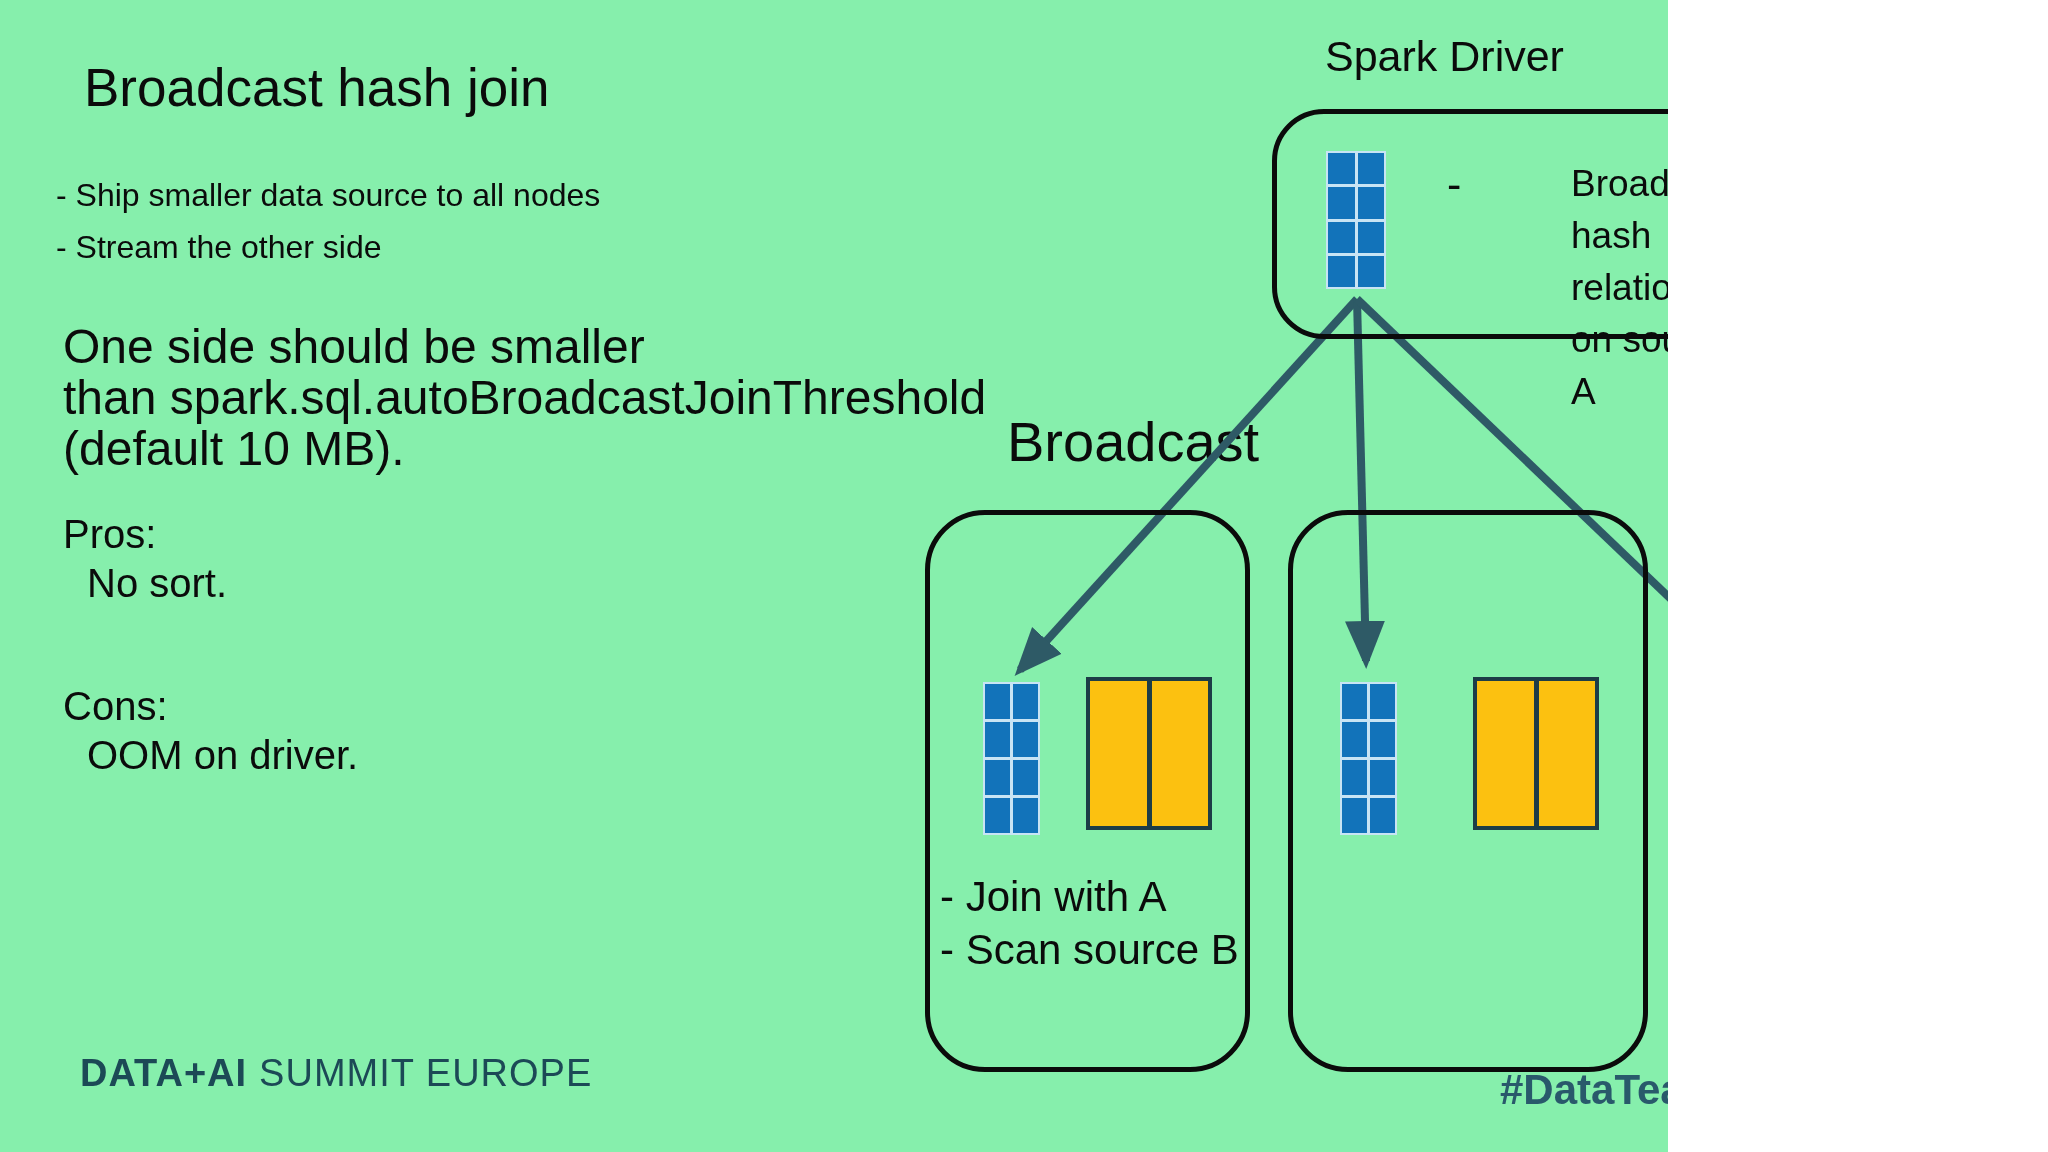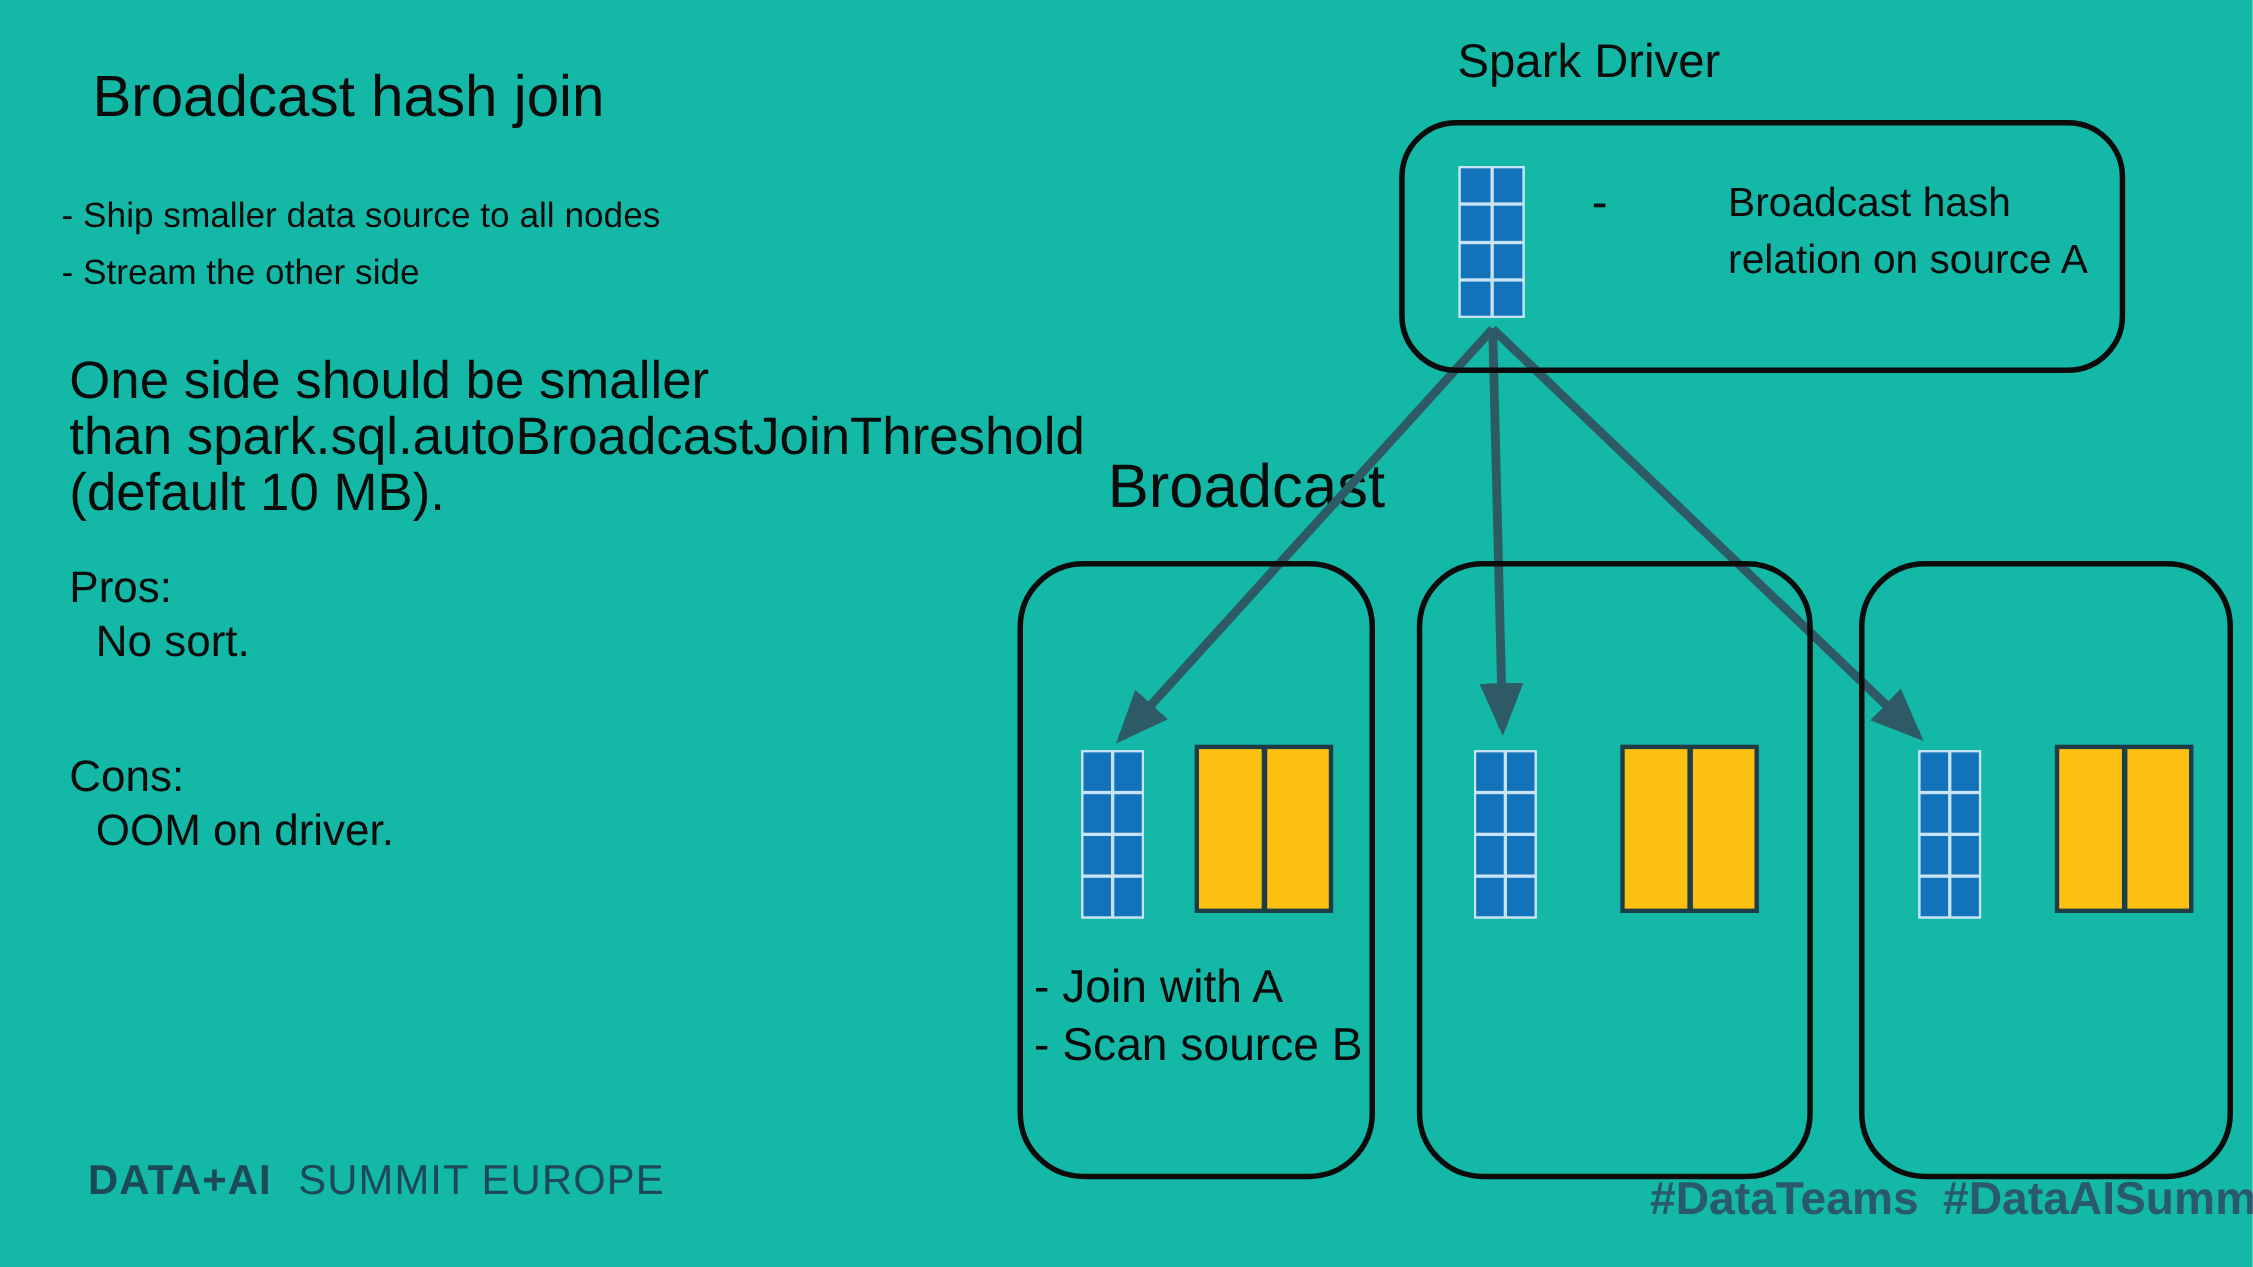--- a/index.html
+++ b/index.html
@@ -1,32 +1,32 @@
 <!DOCTYPE html>
 <html style="--blue: #1273BA; --grid_gap: #C8E4F4; --yellow: #FCC110; --yellow_border: #1D3D47; --arrow: #2E5A66; --brand: #1C4956; --hashtag: #29596B; --box_border: #0B0B0B;"><head>
 <meta charset="utf-8">
 <style>
   *{margin:0;padding:0;box-sizing:border-box}
   html,body{background:#ffffff}
-  #slide{position:relative;width:2048px;height:1152px;background:#14b8a6;overflow:hidden;
+  #slide{position:relative;width:1668px;height:1152px;background:#86efac;overflow:hidden;
          font-family:"Liberation Sans",sans-serif;color:#0b0b0b}
   .abs{position:absolute;white-space:nowrap}
 
   
   .title{left:84px;top:56px;font-size:53px;line-height:64px}
   .bullets{left:56px;top:169px;font-size:32px;line-height:52px}
   .para{left:63px;top:321px;font-size:48px;line-height:51px}
   .pros{left:63px;top:510px;font-size:40px;line-height:49px}
   .cons{left:63px;top:682px;font-size:40px;line-height:49px}
   .indent{padding-left:24px}
 
   
   .brand{left:80px;top:1052px;font-size:38px;letter-spacing:1px;color:var(--brand)}
   .brand .bold{font-weight:700}
-  .brand .rest{font-weight:400;margin-left:24px}
+  .brand .rest{font-weight:400;margin-left:12px}
   .hashtags{left:1500px;top:1066px;font-size:42px;font-weight:700;color:var(--hashtag);
             display:flex;gap:22px;z-index:5}
 
   
   .box{border:5px solid var(--box_border);background:transparent;z-index:3}
   .driver-box{left:1272px;top:109px;width:660px;height:230px;border-radius:52px}
   .node{border-radius:60px}
   #node1{left:925px;top:510px;width:325px;height:562px}
   #node2{left:1288px;top:510px;width:360px;height:562px}
   #node3{left:1690px;top:510px;width:340px;height:562px}

